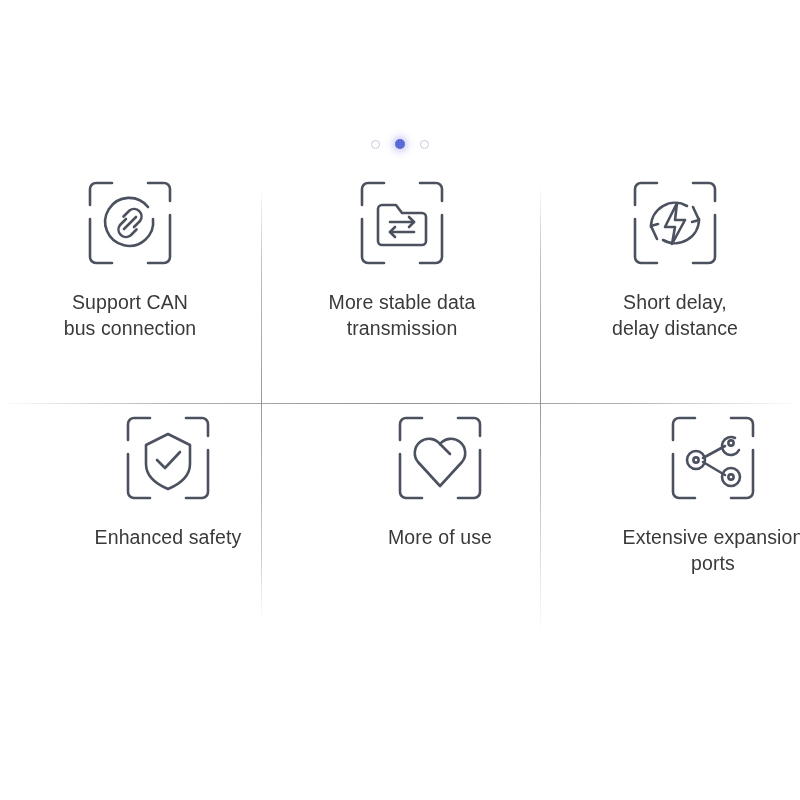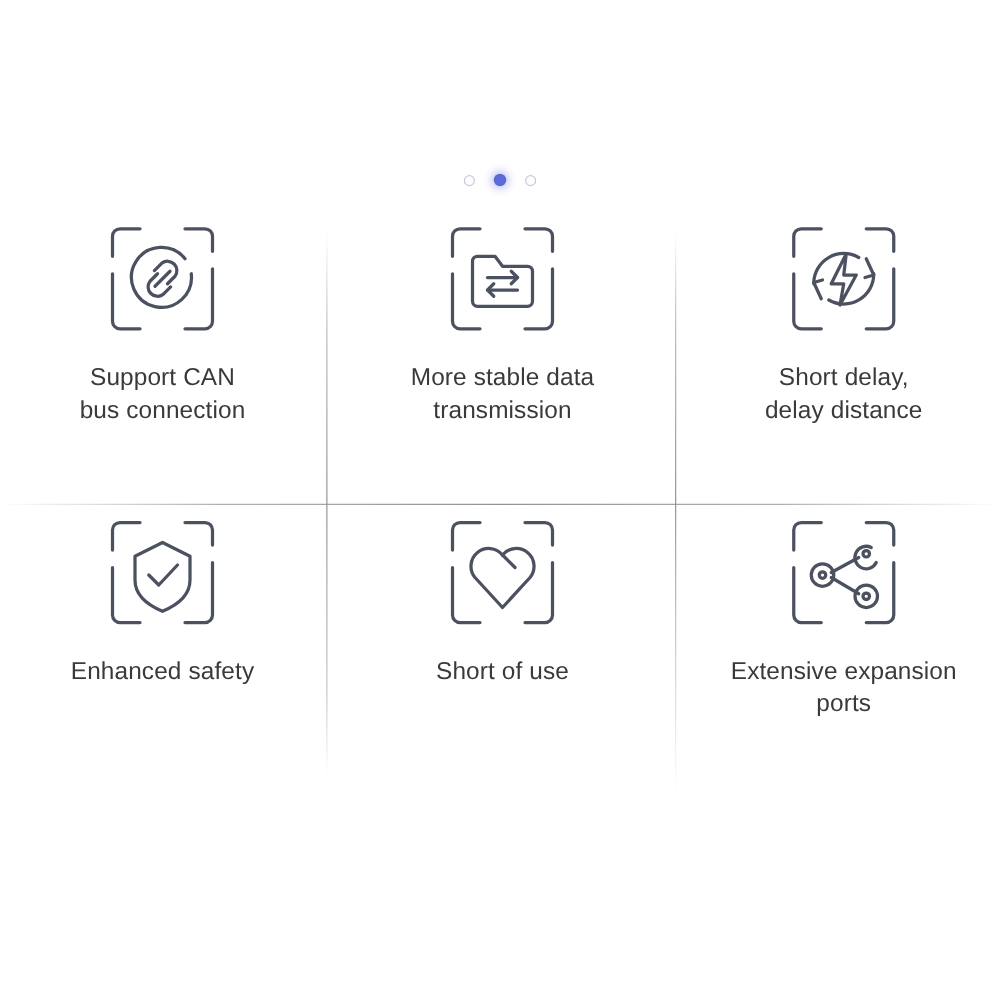--- a/index.html
+++ b/index.html
@@ -61,21 +61,21 @@
     position: absolute;
     width: 260px;
     display: flex;
     flex-direction: column;
     align-items: center;
   }
   .col0 { left: 0px; }
   .col1 { left: 272px; justify-content: flex-end; }
   .col2 { left: 545px; }
   .row0 { top: 0px; }
-  .row1 { top: 235px; }
+  .row1 { top: 235px; padding-left: 38px; }
 
   .icon-box {
     width: 96px;
     height: 96px;
     display: block;
   }
   .icon-box svg {
     display: block;
     width: 96px;
     height: 96px;
@@ -222,21 +222,21 @@
       <span class="icon-box">
         <svg viewBox="0 0 96 96" fill="none" stroke="#4c5160" stroke-width="2.6" stroke-linecap="round" stroke-linejoin="round">
           <path d="M30 8 H14 A6 6 0 0 0 8 14 V30"></path>
           <path d="M66 8 H82 A6 6 0 0 1 88 14 V26"></path>
           <path d="M88 40 V82 A6 6 0 0 1 82 88 H66"></path>
           <path d="M30 88 H14 A6 6 0 0 1 8 82 V44"></path>
           <path d="M48 76 L26 52 A14 14 0 0 1 48 34 A14 14 0 0 1 70 52 Z"></path>
           <path d="M48 34 L58 44"></path>
         </svg>
       </span>
-      <div class="feat-label">Short of use</div>
+      <div class="feat-label">More of use</div>
     </div>
 
     <div class="cell col2 row1">
       <span class="icon-box">
         <svg viewBox="0 0 96 96" fill="none" stroke="#4c5160" stroke-width="2.6" stroke-linecap="round" stroke-linejoin="round">
           <path d="M30 8 H14 A6 6 0 0 0 8 14 V30"></path>
           <path d="M66 8 H82 A6 6 0 0 1 88 14 V26"></path>
           <path d="M88 40 V82 A6 6 0 0 1 82 88 H66"></path>
           <path d="M30 88 H14 A6 6 0 0 1 8 82 V44"></path>
           <path d="M38 48 L60 36"></path>

